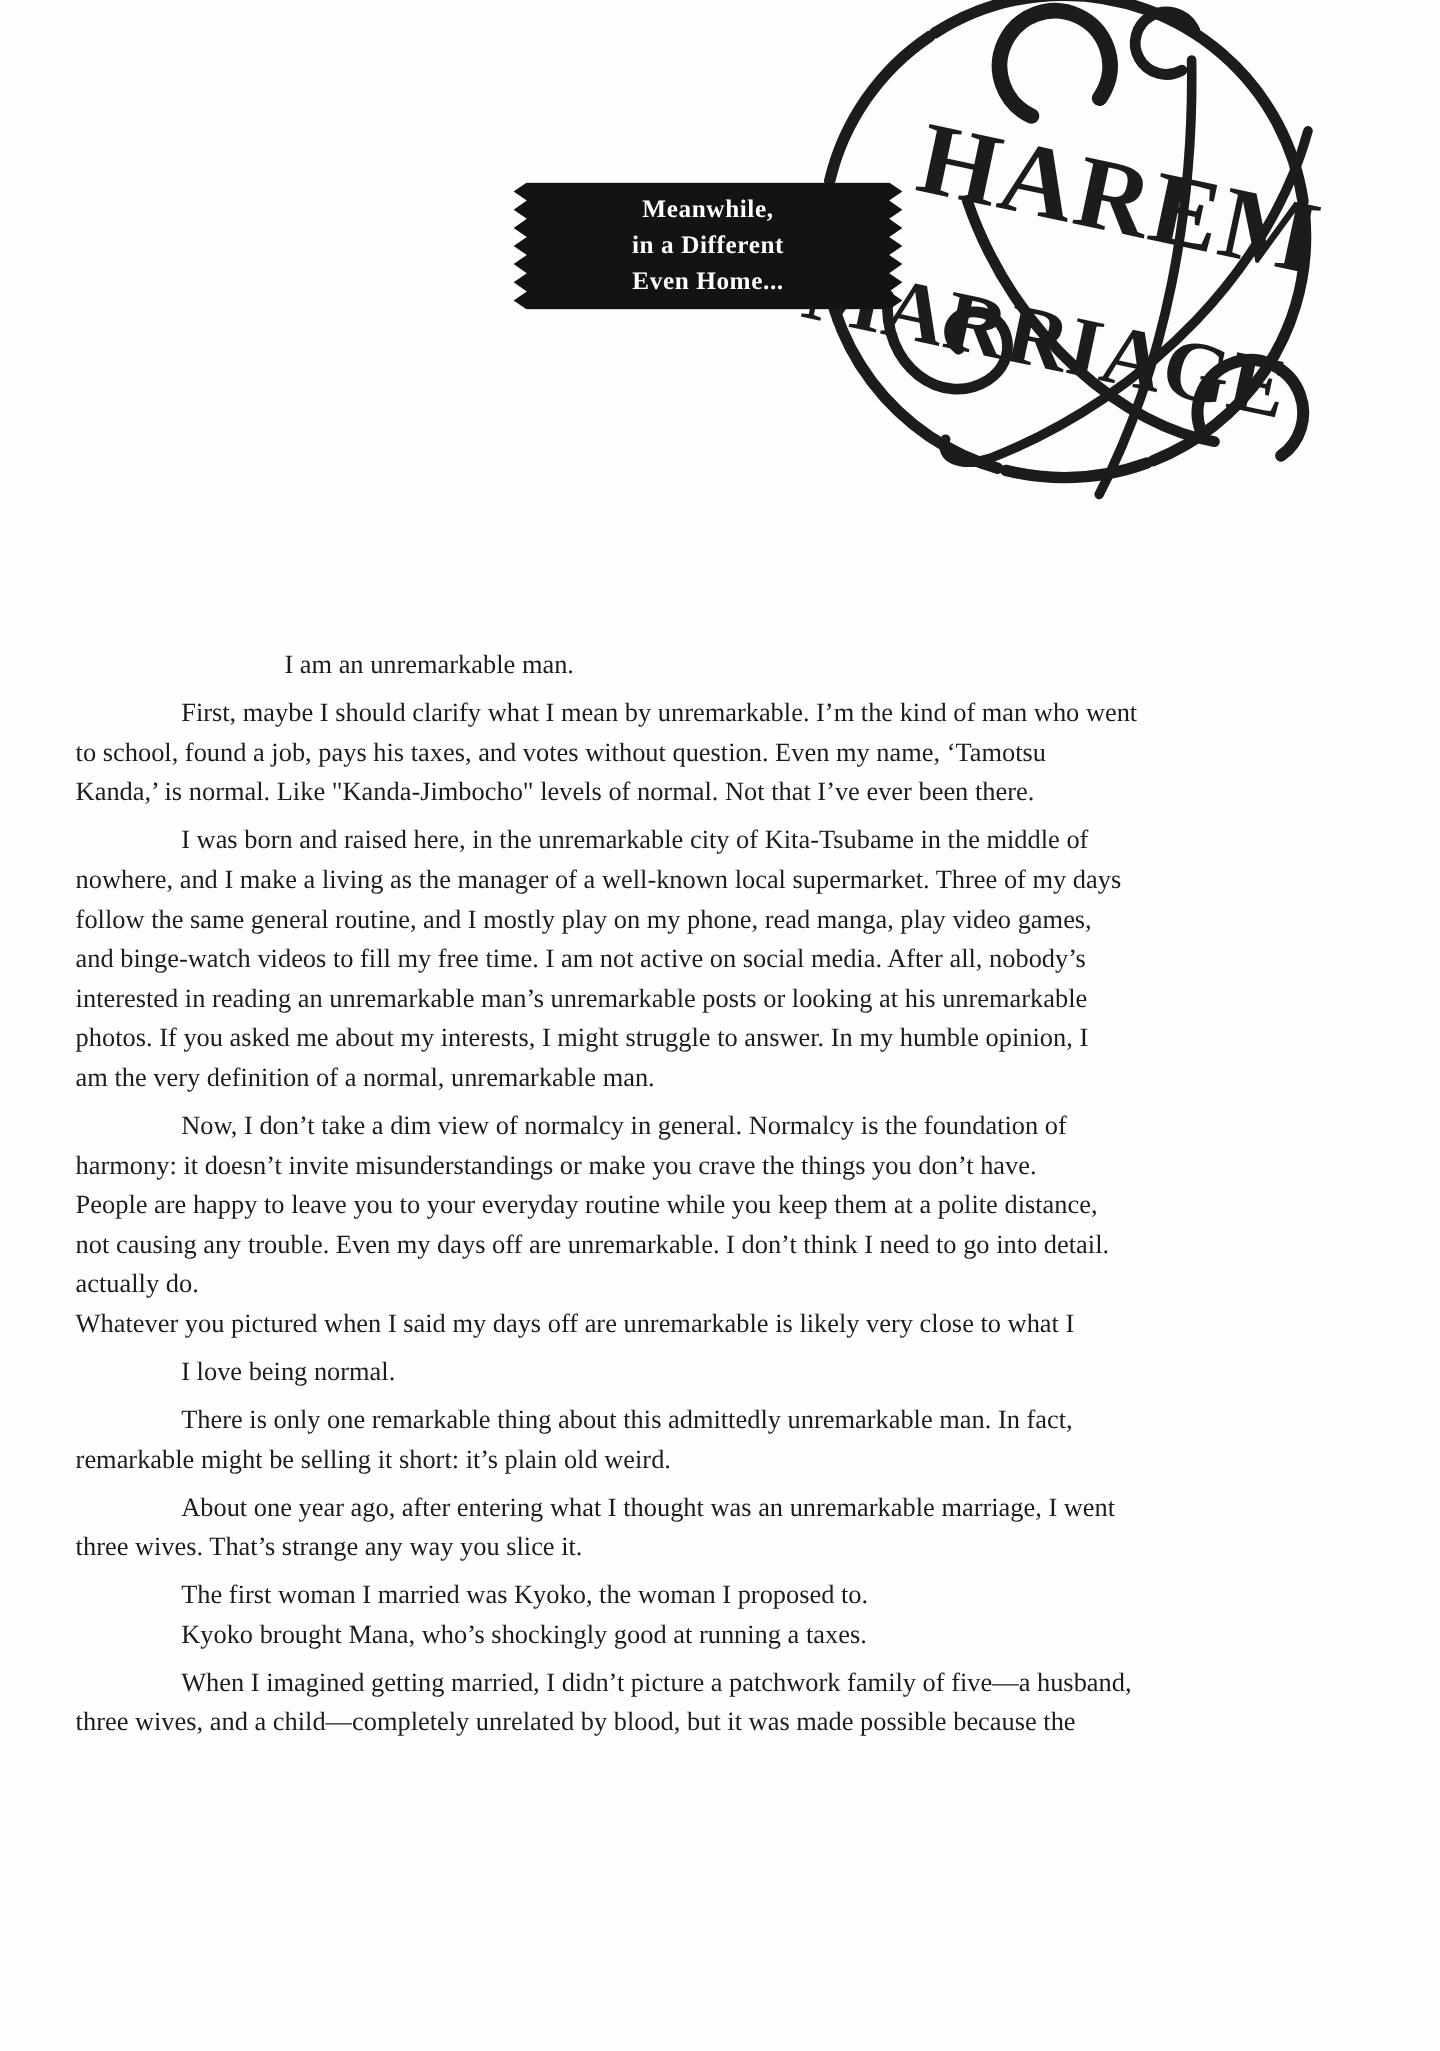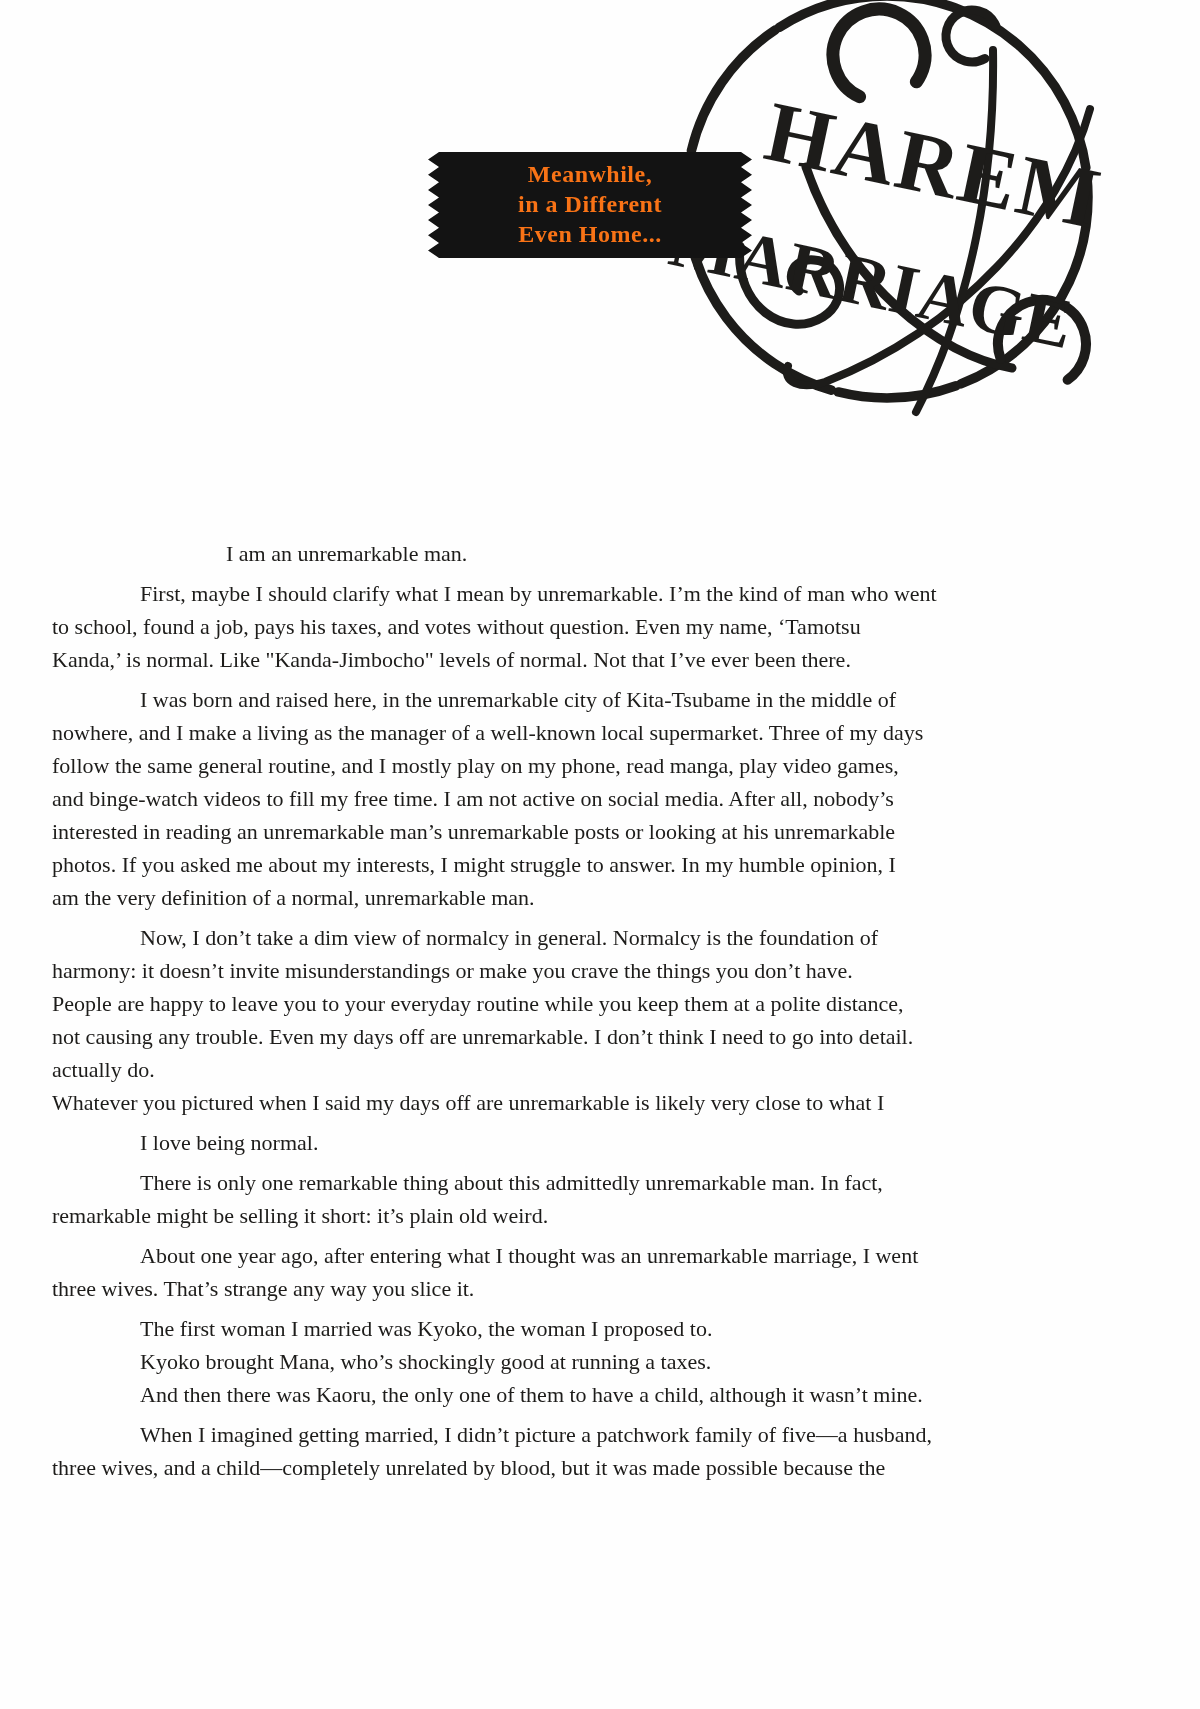--- a/index.html
+++ b/index.html
@@ -39,36 +39,36 @@
       313px 106px,
       324px 98.4px, 313px 90.9px, 324px 83.3px, 313px 75.7px, 324px 68.1px,
       313px 60.6px, 324px 53px, 313px 45.4px, 324px 37.9px, 313px 30.3px,
       324px 22.7px, 313px 15.1px, 324px 7.6px, 313px 0
     );
   }
   .ribbon-text {
     width: 100%;
     padding-top: 7px;
     text-align: center;
-    color: #f97316;
+    color: #ffffff;
     font-family: "Liberation Serif", serif;
     font-weight: bold;
-    font-size: 24px;
+    font-size: 21px;
     line-height: 30px;
     letter-spacing: 0.5px;
   }
 
   
   .body-text {
     position: relative;
     z-index: 1;
     padding: 537px 52px 0 52px;
     color: #1d1c1a;
   }
-  .para { margin: 0 0 7px 0; }
+  .para { margin: 0 0 7px 11px; }
   .line {
     margin: 0;
     font-family: "Liberation Serif", serif;
     font-size: 22px;
     line-height: 33px;
     color: #1d1c1a;
     white-space: nowrap;
   }
   .ind-md { text-indent: 88px; }
   .ind-xl { text-indent: 174px; }
@@ -146,21 +146,20 @@
         <p class="line ind-md">There is only one remarkable thing about this admittedly unremarkable man. In fact,</p>
         <p class="line">remarkable might be selling it short: it’s plain old weird.</p>
       </div>
       <div class="para">
         <p class="line ind-md">About one year ago, after entering what I thought was an unremarkable marriage, I went</p>
         <p class="line">three wives. That’s strange any way you slice it.</p>
       </div>
       <div class="para">
         <p class="line ind-md">The first woman I married was Kyoko, the woman I proposed to.</p>
         <p class="line ind-md">Kyoko brought Mana, who’s shockingly good at running a taxes.</p>
-        <p class="line ind-md">And then there was Kaoru, the only one of them to have a child, although it wasn’t mine.</p>
       </div>
       <div class="para">
         <p class="line ind-md">When I imagined getting married, I didn’t picture a patchwork family of five—a husband,</p>
         <p class="line">three wives, and a child—completely unrelated by blood, but it was made possible because the</p>
       </div>
     </main>
 
 </div>
 
 </body></html>

